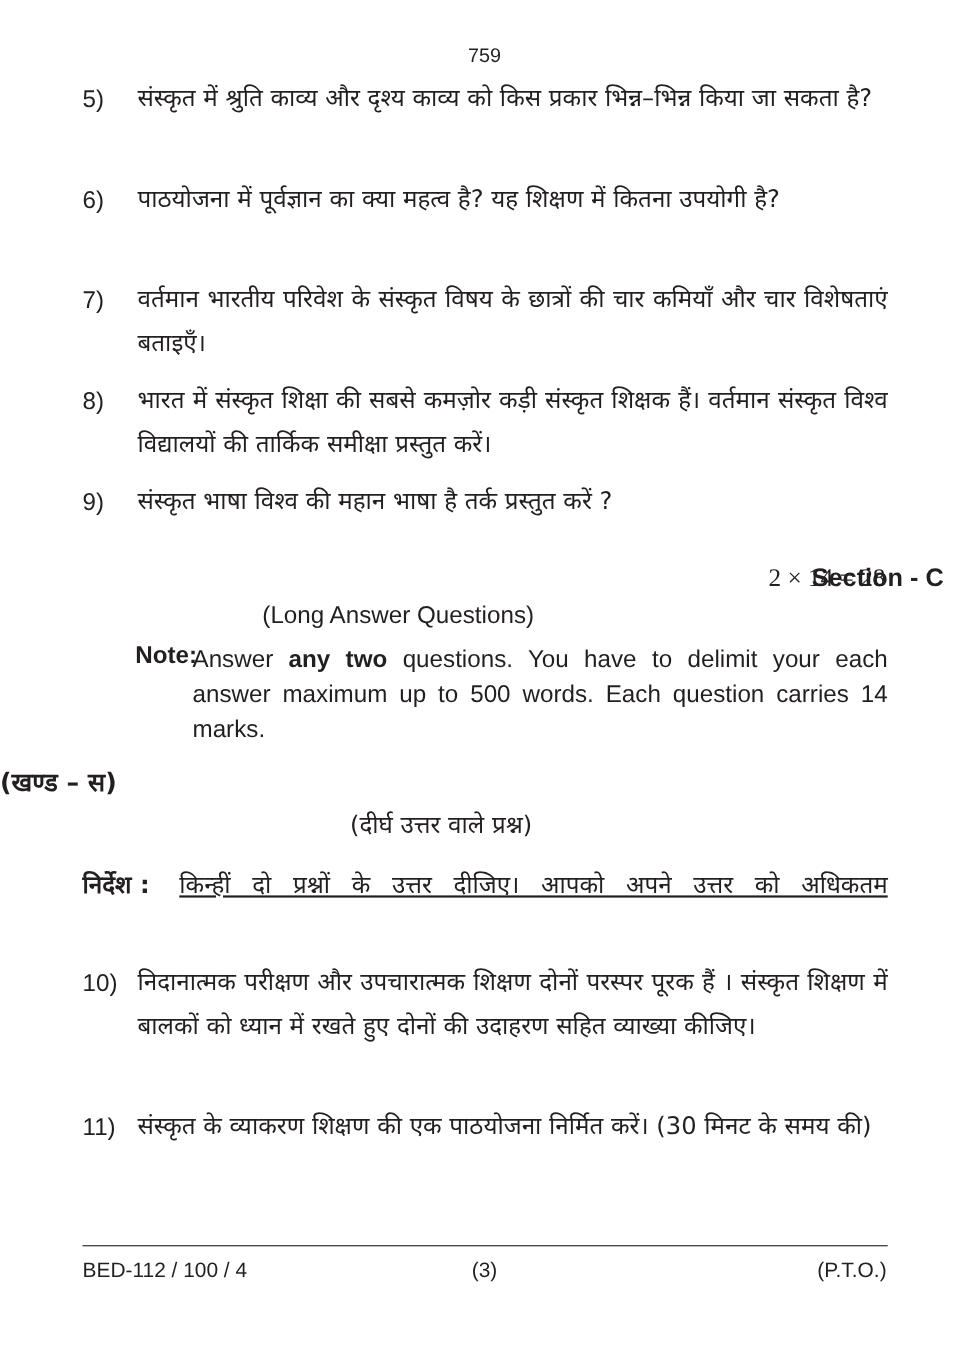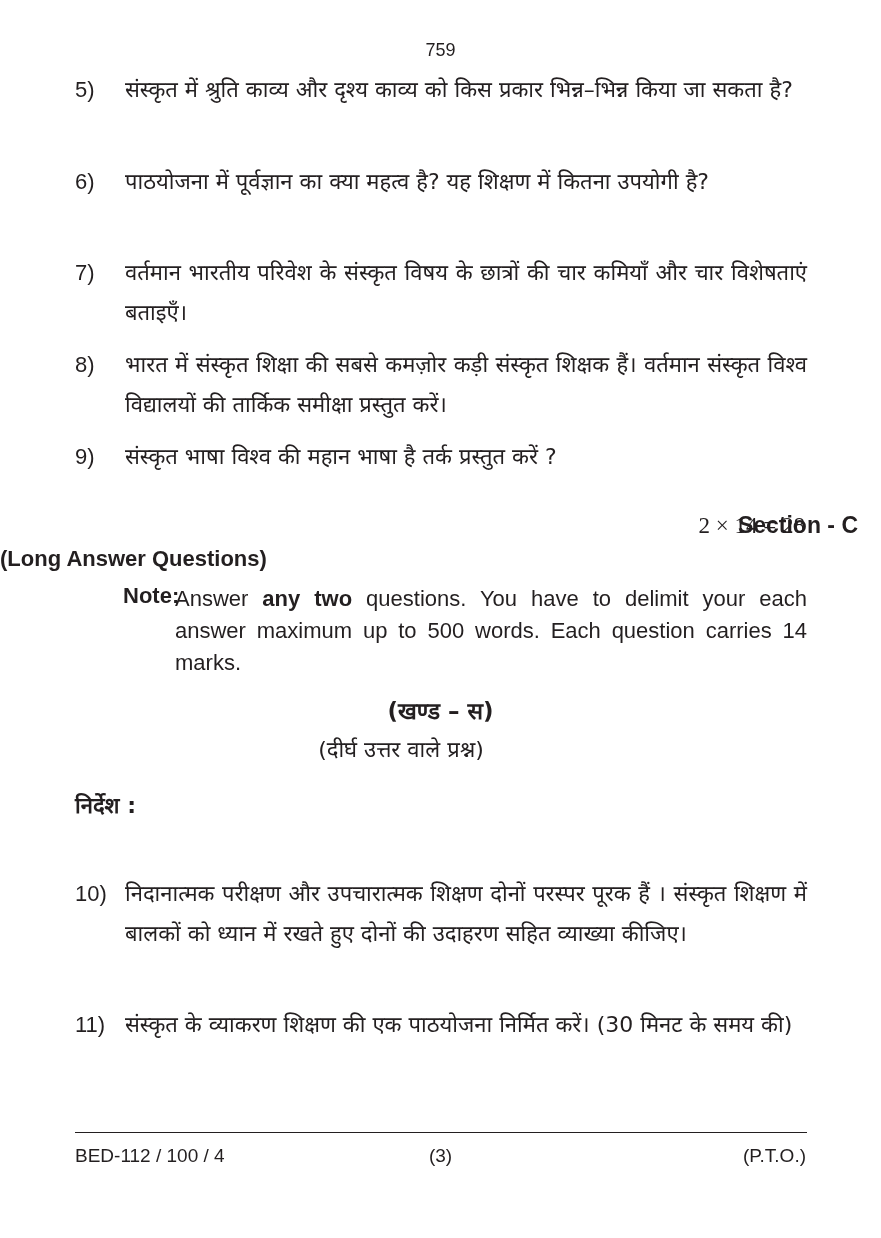--- a/index.html
+++ b/index.html
@@ -20,31 +20,31 @@
     .q .text { margin-left: 50px; text-align: justify; text-align-last: left; display: block; }
     .section-title {
       position: absolute; top: 512px; left: 0; width: 858px; text-align: right;
       font-weight: bold; font-size: 23px;
     }
     .marks {
       position: absolute; top: 513px; right: 76px; font-family: "Liberation Serif", serif;
       font-weight: normal; font-size: 23px;
     }
     .section-sub {
-      position: absolute; top: 546px; left: 0; width: 724px; font-size: 22px; font-weight: bold;
+      position: absolute; top: 546px; left: 0; width: 724px; text-align: center; font-size: 22px;
     }
     .note-label {
       position: absolute; top: 583px; left: 75px; font-weight: bold; font-size: 22px; margin-left: 48px;
     }
     .note-text {
       position: absolute; top: 583px; left: 175px; width: 632px; font-size: 22px; line-height: 32px;
       text-align: justify; text-align-last: left;
     }
     .hi-title {
-      position: absolute; top: 694px; left: 0; width: 881px; text-align: center;
+      position: absolute; top: 694px; left: 0; width: 881px; text-align: left;
       font-family: "DejaVu Sans", sans-serif; font-weight: bold; font-size: 23px;
     }
     .hi-sub {
       position: absolute; top: 733px; left: 0; width: 802px; text-align: center;
       font-family: "DejaVu Sans", sans-serif; font-size: 22px;
     }
     .hi-note {
       position: absolute; top: 786px; left: 75px; width: 732px;
       font-family: "DejaVu Sans", sans-serif; font-size: 22px; line-height: 40px; text-decoration: underline;
     }
@@ -93,20 +93,21 @@
 <div class="section-sub">(Long Answer Questions)</div>
 
 <div class="note-label">Note:</div>
 <div class="note-text"><span>Answer </span><b>any two</b><span> questions. You have to delimit your each answer maximum up to 500 words. Each question carries 14 marks.</span></div>
 
 <div class="hi-title">(खण्ड – स)</div>
 <div class="hi-sub">(दीर्घ उत्तर वाले प्रश्न)</div>
 
 <div class="hi-note">
   <span class="label">निर्देश :</span>
+  <span class="line1">किन्हीं दो प्रश्नों के उत्तर दीजिए। आपको अपने उत्तर को अधिकतम</span>
 </div>
 
 <div class="q" style="top:874px">
   <span class="num">10)</span>
   <span class="text">निदानात्मक परीक्षण और उपचारात्मक शिक्षण दोनों परस्पर पूरक हैं । संस्कृत शिक्षण में बालकों को ध्यान में रखते हुए दोनों की उदाहरण सहित व्याख्या कीजिए।</span>
 </div>
 <div class="q" style="top:1005px">
   <span class="num">11)</span>
   <span class="text">संस्कृत के व्याकरण शिक्षण की एक पाठयोजना निर्मित करें। (30 मिनट के समय की)</span>
 </div>

